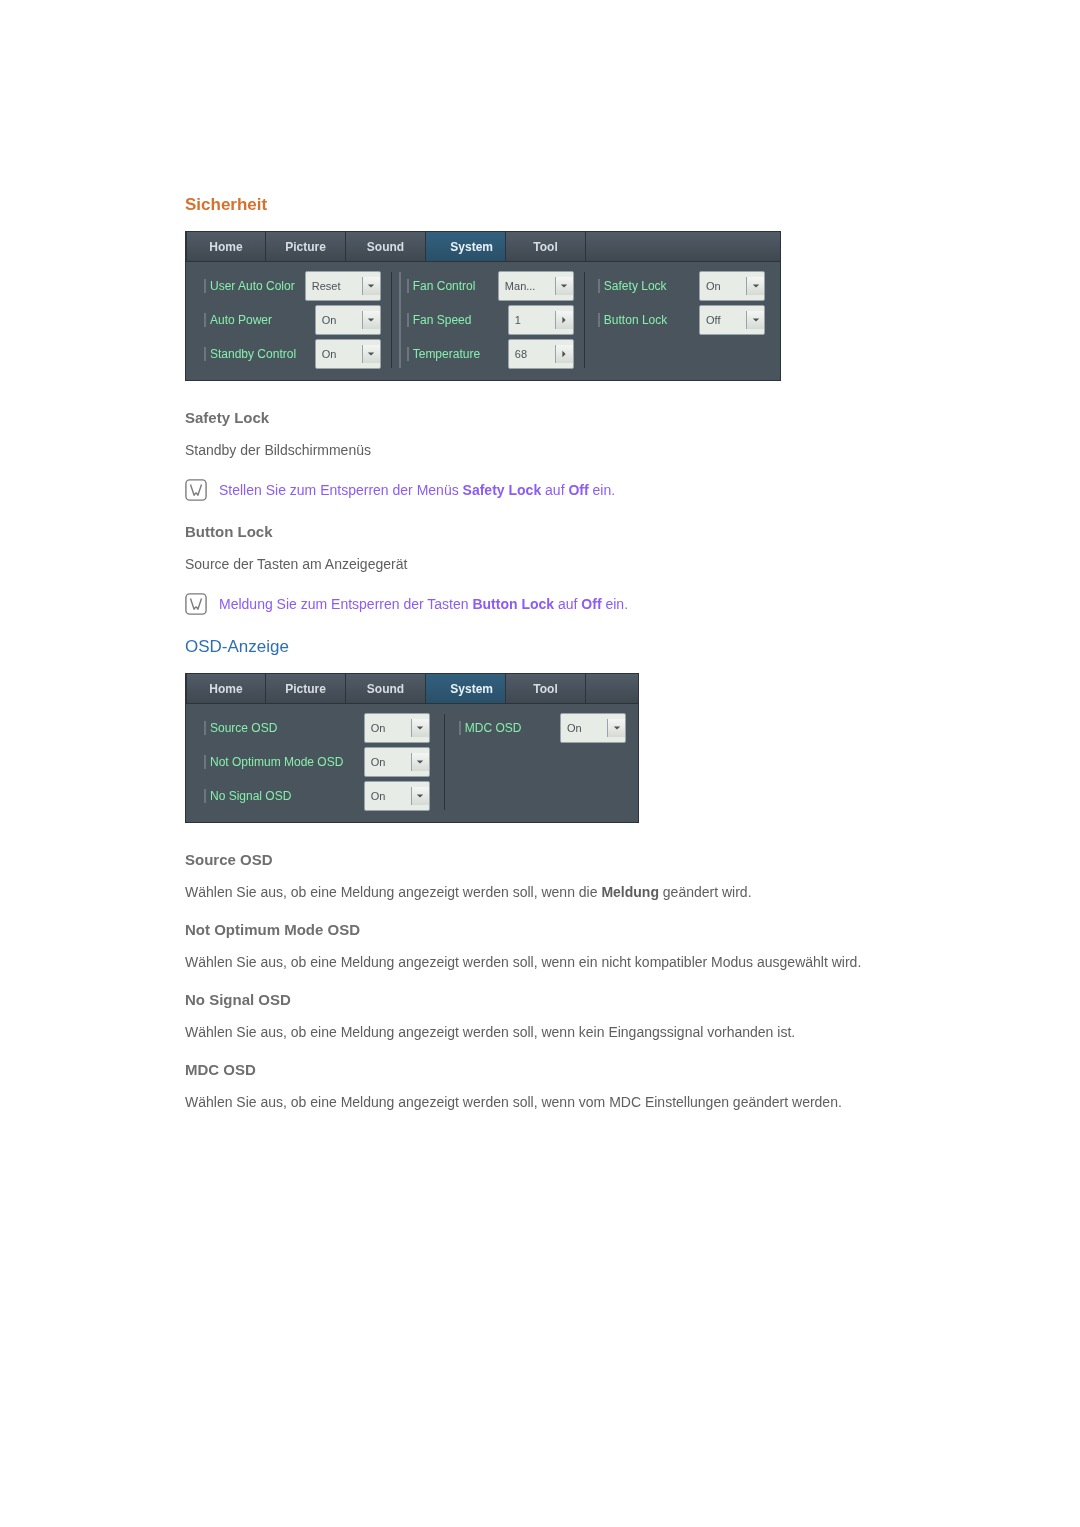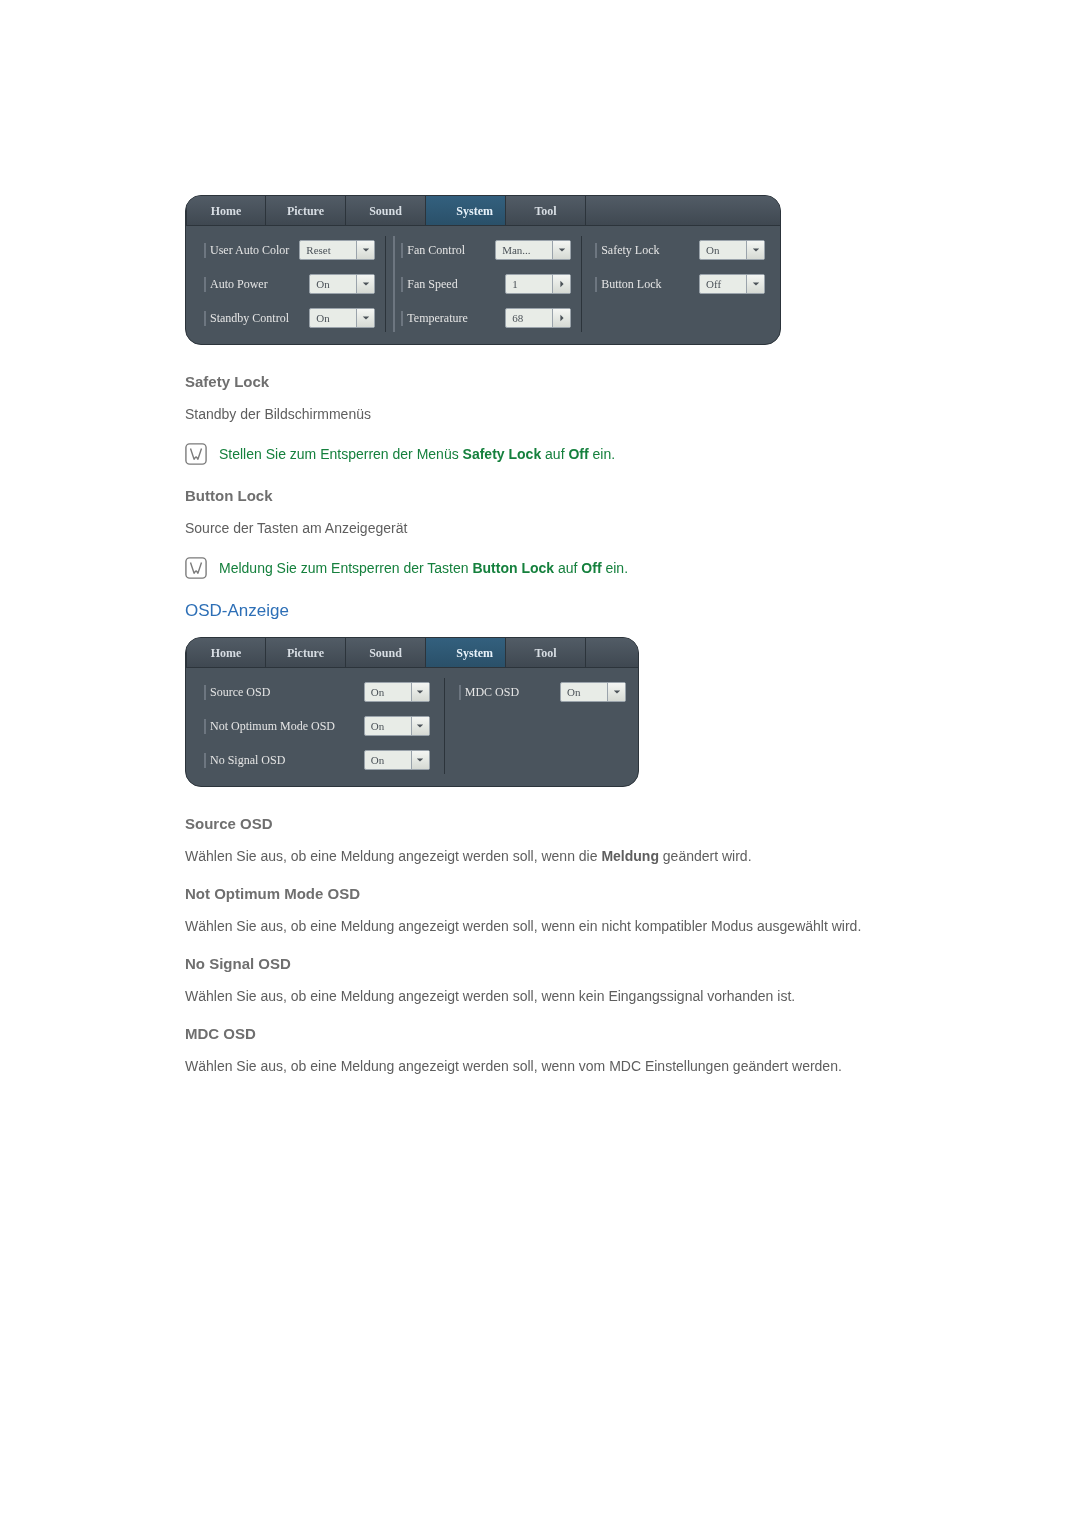--- a/index.html
+++ b/index.html
@@ -1,55 +1,56 @@
 <!DOCTYPE html>
 <html><head>
 <meta charset="utf-8">
 <style>
   * { box-sizing: border-box; margin: 0; padding: 0; }
   body { background: #fff; font-family: Arial, Helvetica, sans-serif; color: #5e5e5e; }
   .page { width: 1080px; margin: 0 auto; padding: 195px 185px 0 185px; }
   .h-orange { color: #d6712e; font-weight: bold; font-size: 17px; margin-bottom: 16px; }
   .h-blue { color: #2d6fb6; font-weight: normal; font-size: 17px; margin-bottom: 16px; margin-top: 8px; }
-  .panel { background: #4a545d; border: 1px solid #2c343b; border-radius: 16px; margin-bottom: 28px; overflow: hidden; font-family: Liberation Serif, serif; }
+  .panel { background: #4a545d; border: 1px solid #2c343b; border-radius: 0; margin-bottom: 28px; overflow: hidden; }
   .tabs { display: flex; height: 30px; background: linear-gradient(#525c66,#3f4851); border-bottom: 1px solid #2c343b; }
   .tab { flex: 0 0 auto; min-width: 80px; padding: 0 12px; line-height: 30px; text-align: center; font-size: 12px; font-weight: bold; color: #d7dde3; border-right: 1px solid #2c343b; cursor: pointer; }
   .tab:first-child { border-left: 1px solid #2c343b; }
   .tab.active { background: linear-gradient(#33607e,#2a5069); color: #e8f2fa; text-align: right; }
   .panel-body { padding: 10px 12px 12px 12px; }
   .cols-3 { display: flex; gap: 14px; }
   .col { flex: 1; border-left: 2px solid #6d7680; padding-left: 6px; }
   .cols-3 .col + .col { border-left-color: #6d7680; }
   .cols-3.sep .col { border-right: 1px solid #2c343b; padding-right: 10px; margin-right: -7px; }
   .field-row { display: flex; align-items: center; justify-content: space-between; height: 28px; gap: 10px; }
   .field-row + .field-row { margin-top: 6px; }
-  .field-label { color: #e5e5e5; font-size: 12px; padding-left: 4px; white-space: nowrap; border-left: 2px solid #6d7680; }
-  .ctrl { display: inline-flex; align-items: center; height: 20px; background: #e8ece7; border: 1px solid #9aa3ab; border-radius: 2px; font-size: 11px; color: #4b5258; }
+  .field-label { color: #86efac; font-size: 12px; padding-left: 4px; white-space: nowrap; border-left: 2px solid #6d7680; }
+  .ctrl { display: inline-flex; align-items: center; height: 30px; background: #e8ece7; border: 1px solid #9aa3ab; border-radius: 2px; font-size: 11px; color: #4b5258; }
   .ctrl .val { width: 46px; padding: 0 6px; line-height: 18px; text-align: left; }
   .ctrl .btn { width: 18px; height: 18px; display: flex; align-items: center; justify-content: center; border-left: 1px solid #9aa3ab; background: linear-gradient(#f4f6f3,#d6dad4); cursor: pointer; }
   .ctrl .btn svg { width: 8px; height: 8px; fill: #4b5258; }
   .ctrl-wide .val { width: 56px; }
   .panel-small { width: 454px; }
   .panel-small .cols-2 { display: flex; gap: 14px; }
   .panel-small .col-l { flex: 1.35; }
   .panel-small .col-r { flex: 1; border-left: 1px solid #2c343b; padding-left: 14px; }
   .section-title { color: #6f6f6f; font-weight: bold; font-size: 15px; margin: 0 0 14px 0; }
   p.body { font-size: 14px; color: #5e5e5e; line-height: 1.5; margin-bottom: 18px; }
   p.body strong { color: #5e5e5e; font-weight: bold; }
   .note-row { display: flex; align-items: center; gap: 12px; margin: 10px 0 22px 0; }
   .note-icon { width: 22px; height: 22px; flex: 0 0 22px; }
   .note-icon svg { width: 22px; height: 22px; }
-  .note-text { font-size: 14px; color: #15803d; line-height: 1.5; }
+  .note-text { font-size: 14px; color: #8b5cf6; line-height: 1.5; }
   .note-text strong { font-weight: bold; }
 </style>
 </head>
 <body>
 
 <div class="page">
 
+  <div class="h-orange">Sicherheit</div>
 
   <div class="panel" style="width:596px;">
     <div class="tabs">
       <div class="tab">Home</div>
       <div class="tab">Picture</div>
       <div class="tab">Sound</div>
       <div class="tab active">System</div>
       <div class="tab">Tool</div>
     </div>
     <div class="panel-body">

